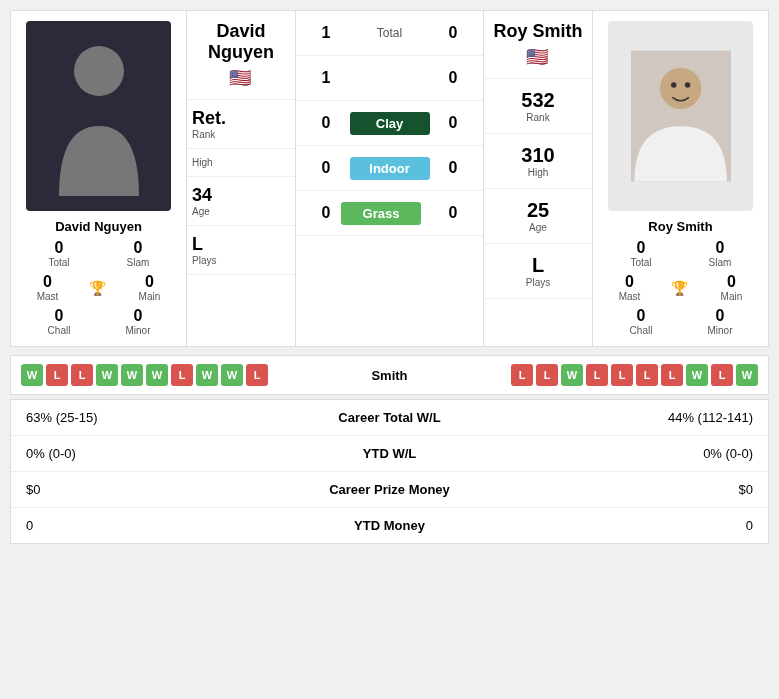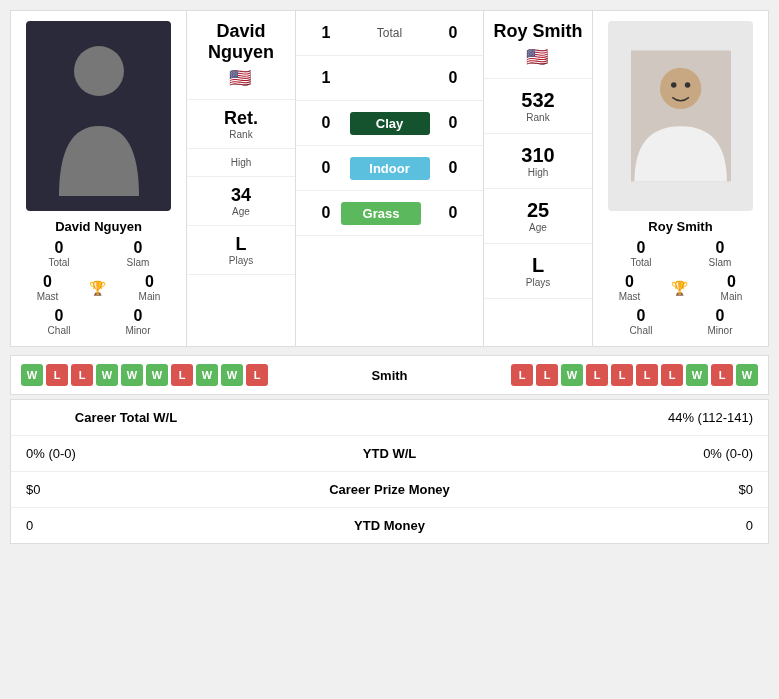--- a/index.html
+++ b/index.html
@@ -87,21 +87,20 @@
 
     
     .middle-stats {
       width: 110px;
       border-left: 1px solid #ddd;
       border-right: 1px solid #ddd;
     }
 
     .middle-stat-row {
       padding: 8px 5px;
-      text-align: center;
       border-bottom: 1px solid #eee;
     }
 
     .middle-stat-value {
       font-size: 18px;
       font-weight: bold;
     }
 
     .middle-stat-label {
       font-size: 10px;
@@ -476,20 +475,21 @@
           <span class="badge badge-l">L</span>
           <span class="badge badge-w">W</span>
           <span class="badge badge-l">L</span>
           <span class="badge badge-w">W</span>
         </div>
     </div>
   </div>
 
   <div class="stats-table" id="stats-table">
       <div class="stats-table-row">
+      <div class="stats-table-left">63% (25-15)</div>
       <div class="stats-table-center"><strong>Career Total W/L</strong></div>
       <div class="stats-table-right">44% (112-141)</div>
     </div>
       <div class="stats-table-row">
       <div class="stats-table-left">0% (0-0)</div>
       <div class="stats-table-center"><strong>YTD W/L</strong></div>
       <div class="stats-table-right">0% (0-0)</div>
     </div>
       <div class="stats-table-row">
       <div class="stats-table-left">$0</div>

